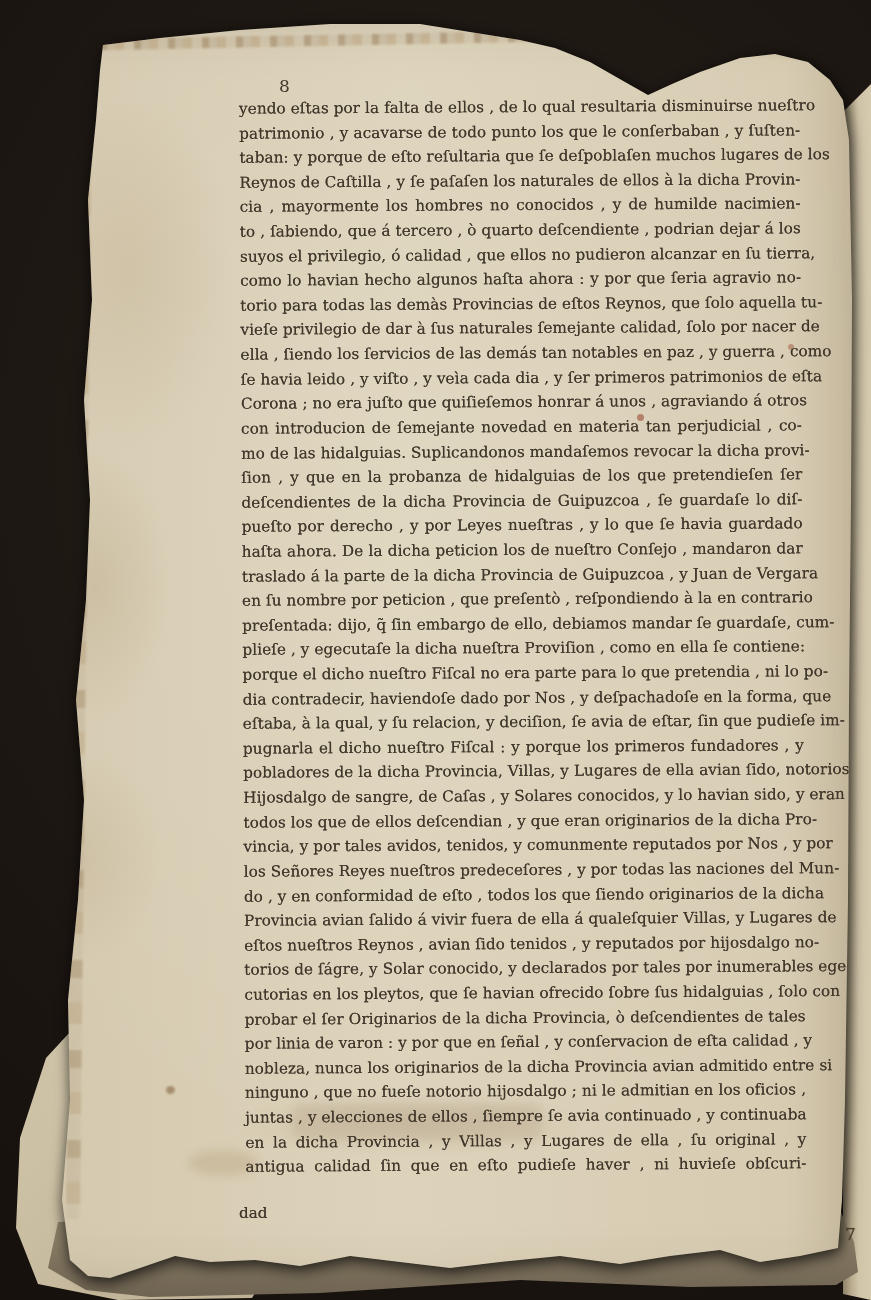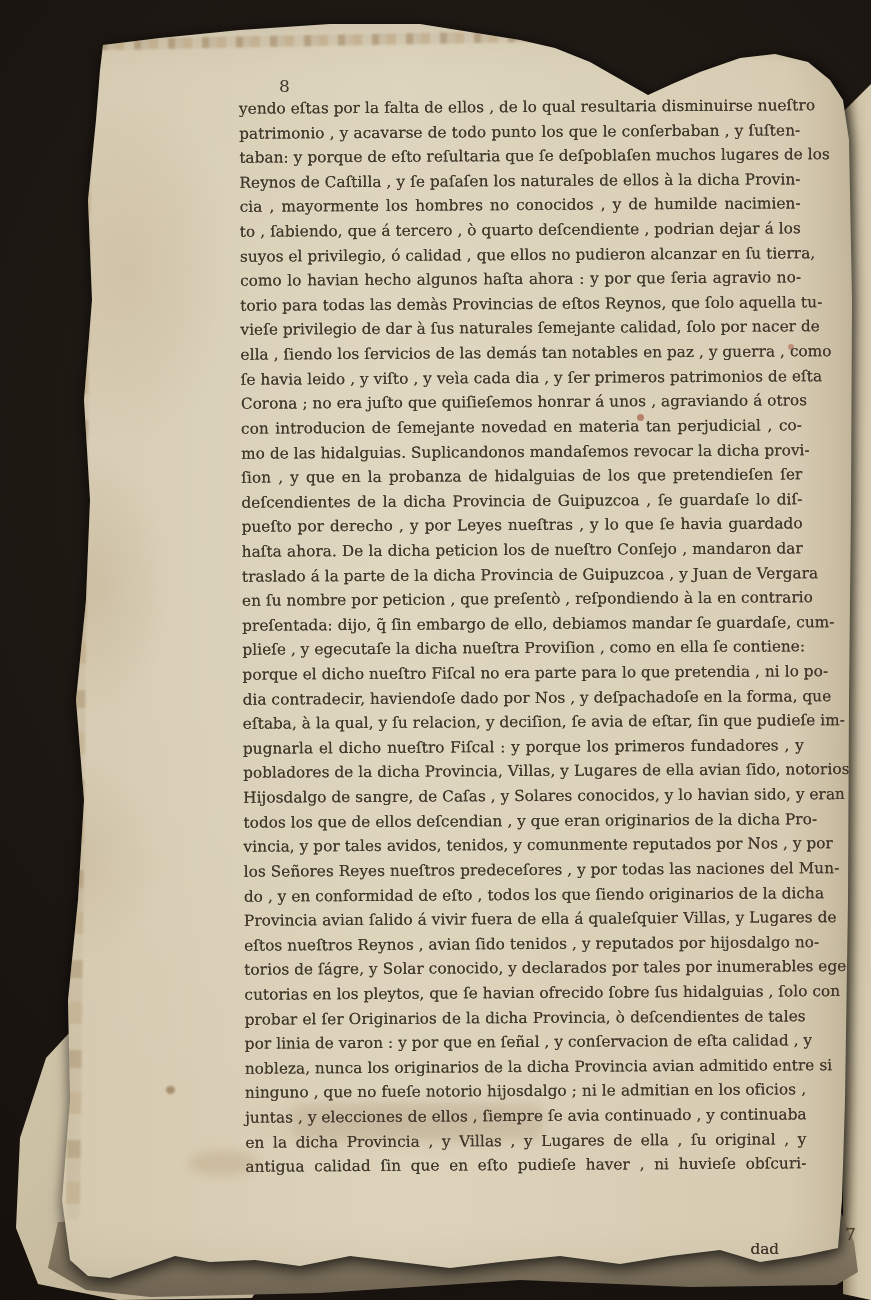--- a/index.html
+++ b/index.html
@@ -77,21 +77,21 @@
     background:rgba(150,110,60,.18);filter:blur(5px);}
 
   .pagenum{position:absolute;left:279px;top:76px;font-size:17px;color:var(--ink);
     letter-spacing:.5px;}
 
   .text-block{position:absolute;left:239px;top:95px;width:561px;
     transform:rotate(-0.35deg);transform-origin:50% 0;}
   .line{height:24.62px;line-height:24.62px;font-size:15.2px;color:var(--ink);
     white-space:nowrap;text-align:justify;text-align-last:justify;
     letter-spacing:.1px;text-shadow:0 0 .6px rgba(64,54,41,.85);}
-  .catchword{position:absolute;left:239px;top:1240px;width:540px;text-align:right;
+  .catchword{position:absolute;left:239px;top:1204px;width:540px;text-align:left;
     font-size:15.2px;color:var(--ink);text-shadow:0 0 .6px rgba(64,54,41,.85);}
 
   .edge-num{position:absolute;left:845px;top:1224px;font-size:17px;color:#4a3d2c;
     z-index:5;text-shadow:0 0 1px rgba(60,45,25,.6);}
 </style>
 </head>
 <body>
 
 <div class="scene">
 

